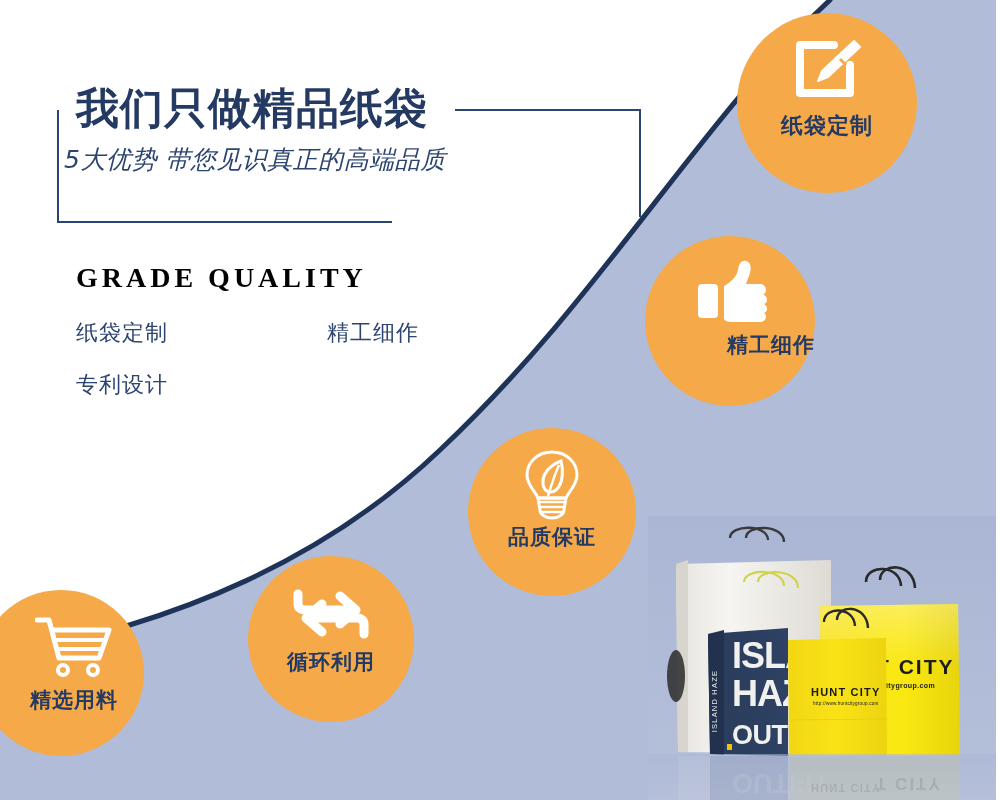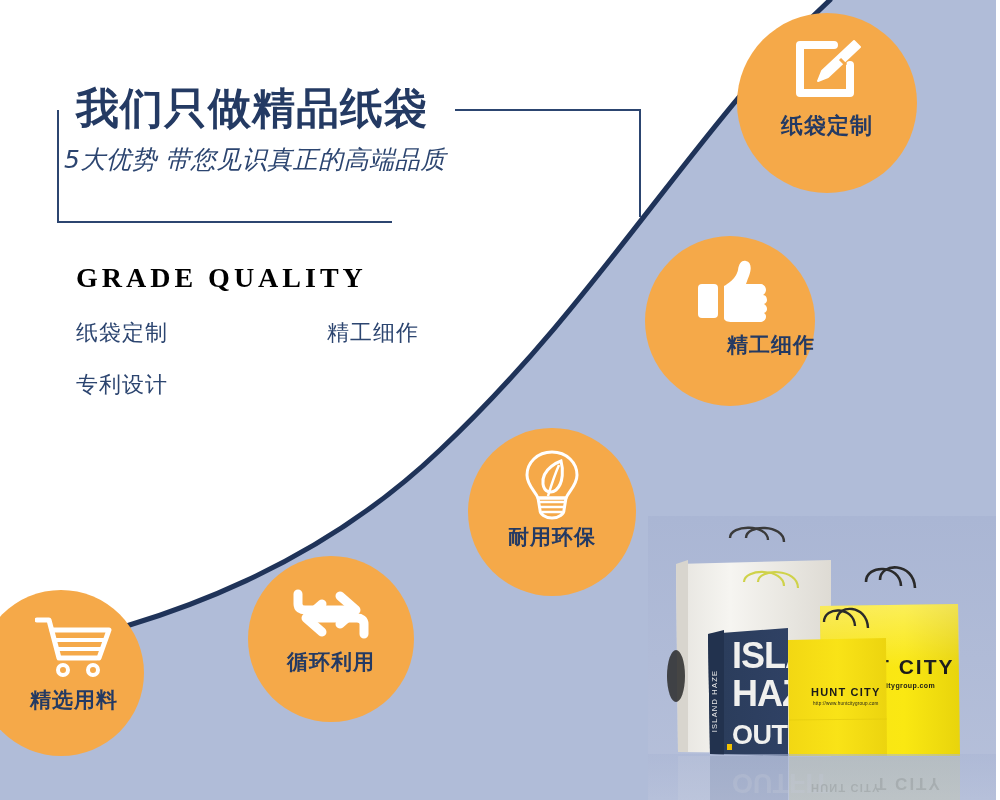--- a/index.html
+++ b/index.html
@@ -149,21 +149,21 @@
   <div class="badge" id="badge-eco">
     <div class="badge-icon">
       <svg width="70" height="74" viewBox="0 0 70 74">
         <path d="M35,4 C20,4 10,15 10,27 C10,37 18,43 21,50 L49,50 C52,43 60,37 60,27 C60,15 50,4 35,4 Z" fill="none" stroke="#ffffff" stroke-width="3"></path>
         <path d="M21,50 L49,50 L47,62 C47,66 42,70 35,70 C28,70 23,66 23,62 Z" fill="none" stroke="#ffffff" stroke-width="3"></path>
         <path d="M22,54 L48,54 M22,59 L48,59 M25,64 L45,64" stroke="#ffffff" stroke-width="2.5"></path>
         <path d="M44,13 C44,13 24,20 26,36 C27,44 34,46 39,42 C47,35 46,20 44,13 Z" fill="none" stroke="#ffffff" stroke-width="3"></path>
         <path d="M42,17 C38,26 34,38 31,48" fill="none" stroke="#ffffff" stroke-width="2.5"></path>
       </svg>
     </div>
-    <div class="badge-label">耐用环保</div>
+    <div class="badge-label">品质保证</div>
   </div>
 
   <div class="badge" id="badge-recycle">
     <div class="badge-icon">
       <svg width="82" height="64" viewBox="0 0 82 64">
         <path d="M8,12 L8,22 C8,26 11,28 15,28 L60,28" fill="none" stroke="#ffffff" stroke-width="9" stroke-linecap="round" stroke-linejoin="round"></path>
         <path d="M50,14 L66,28 L50,42" fill="none" stroke="#ffffff" stroke-width="9" stroke-linecap="round" stroke-linejoin="round"></path>
         <path d="M74,52 L74,42 C74,38 71,36 67,36 L22,36" fill="none" stroke="#ffffff" stroke-width="9" stroke-linecap="round" stroke-linejoin="round"></path>
         <path d="M32,22 L16,36 L32,50" fill="none" stroke="#ffffff" stroke-width="9" stroke-linecap="round" stroke-linejoin="round"></path>
       </svg>

